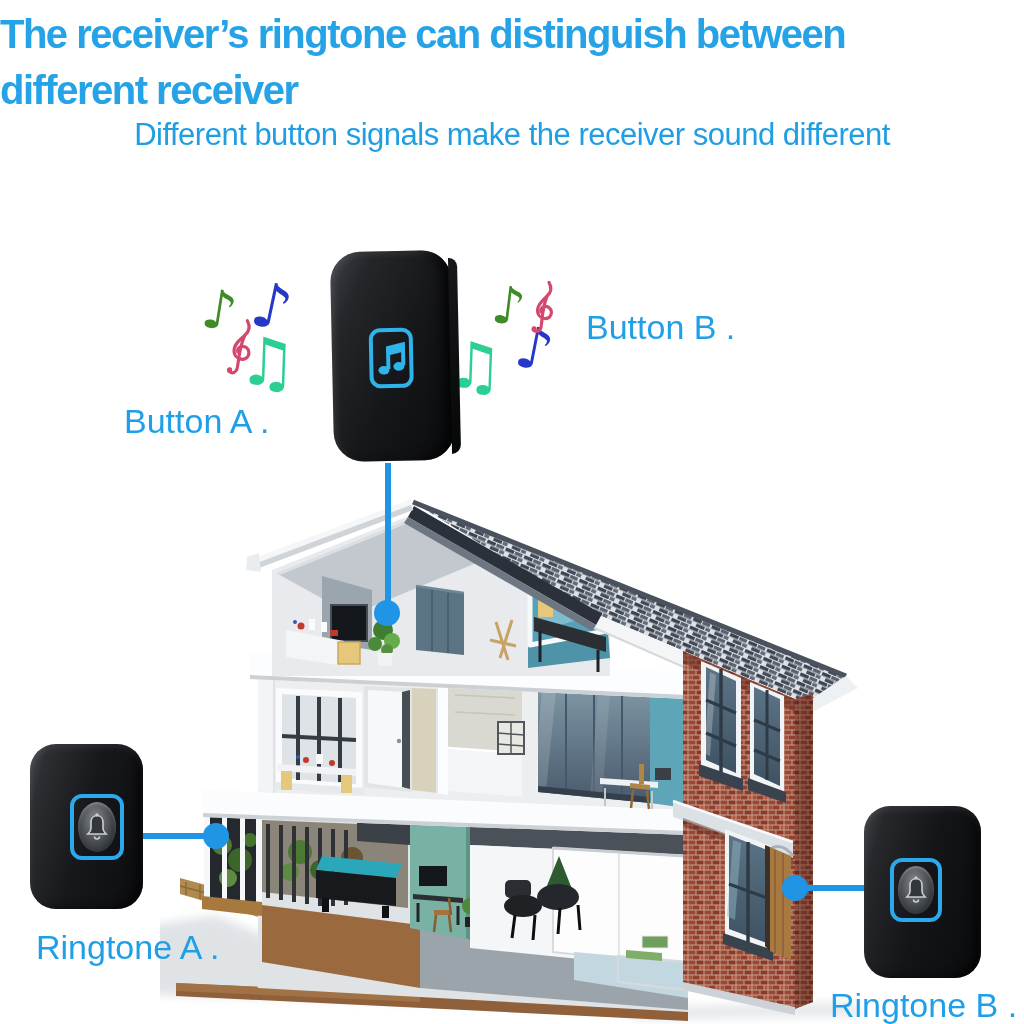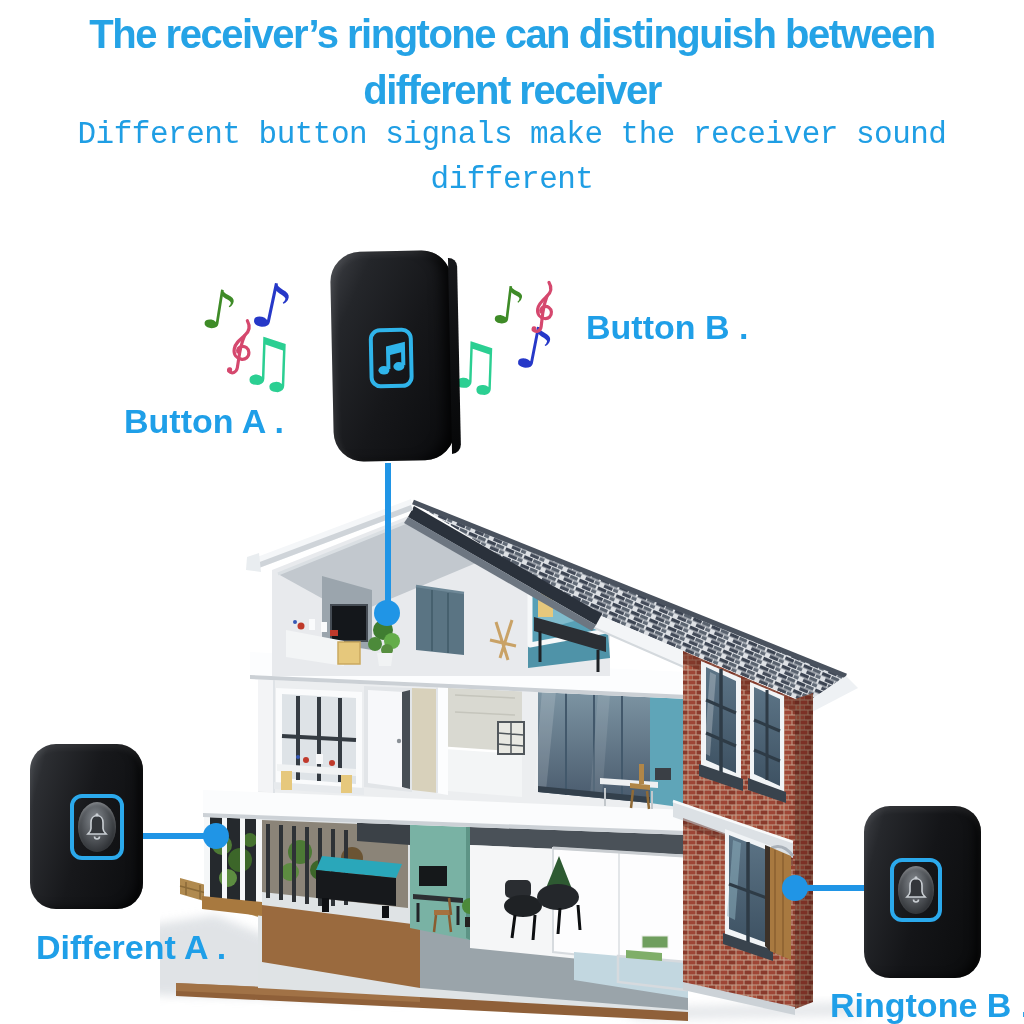--- a/index.html
+++ b/index.html
@@ -1,24 +1,24 @@
 <!DOCTYPE html>
 <html><head>
 <meta charset="utf-8">
 <style>
   html,body{margin:0;padding:0;background:#ffffff;}
   .canvas{position:relative;width:1024px;height:1024px;background:#ffffff;overflow:hidden;
           font-family:"Liberation Sans",sans-serif;}
   
-  .title{position:absolute;left:0;top:6px;width:1024px;text-align:center;color:#25a3e6;
+  .title{position:absolute;left:0;top:6px;width:1024px;text-align:left;color:#25a3e6;
          font-weight:bold;font-size:40px;line-height:56px;letter-spacing:-1.5px;}
   .subtitle{position:absolute;left:0;top:112px;width:1024px;text-align:center;color:#1f9ee4;
-            font-size:31px;line-height:45px;letter-spacing:-0.5px;font-family:Liberation Mono, monospace;}
-  
-  .blue-label{position:absolute;color:#1f9fe8;font-weight:bold;font-size:34px;white-space:pre;}
+            font-size:31px;line-height:45px;letter-spacing:-0.5px;}
+  
+  .blue-label{position:absolute;color:#1f9fe8;font-weight:normal;font-size:34px;white-space:pre;}
   #label-button-a{left:124px;top:402px;}
   #label-button-b{left:586px;top:308px;}
   #label-ringtone-a{left:36px;top:928px;}
   #label-ringtone-b{left:830px;top:986px;}
   
   .note{position:absolute;line-height:1;font-family:"DejaVu Sans",sans-serif;}
   #note-l-green{left:202px;top:284px;font-size:54px;color:#3e8b27;transform:rotate(9deg);}
   #note-l-blue{left:252px;top:276px;font-size:62px;color:#2638c8;transform:rotate(12deg);}
   #note-l-teal{left:238px;top:330px;font-size:66px;color:#2bcf92;transform:rotate(2deg);}
   #clef-l{position:absolute;left:226px;top:318px;color:#d5486e;transform:rotate(10deg);}
@@ -392,16 +392,16 @@
       <div class="bell-btn">
         <svg width="24" height="28" viewBox="0 0 24 28">
           <path d="M12 3 C8 3 6 6.5 6 10 L6 16 C6 18.5 4.5 20 3 21.5 L21 21.5 C19.5 20 18 18.5 18 16 L18 10 C18 6.5 16 3 12 3 Z" fill="#33363a" stroke="#c9ced3" stroke-width="1.6"></path>
           <circle cx="12" cy="2.5" r="1.6" fill="#c9ced3"></circle>
           <path d="M9.5 24 A2.5 2.5 0 0 0 14.5 24" stroke="#c9ced3" stroke-width="1.6" fill="none"></path>
         </svg>
       </div>
     </div>
   </div>
 
-  <div class="blue-label" id="label-ringtone-a">Different A .</div>
+  <div class="blue-label" id="label-ringtone-a">Ringtone A .</div>
   <div class="blue-label" id="label-ringtone-b">Ringtone B .</div>
 
 </div>
 
 </body></html>

